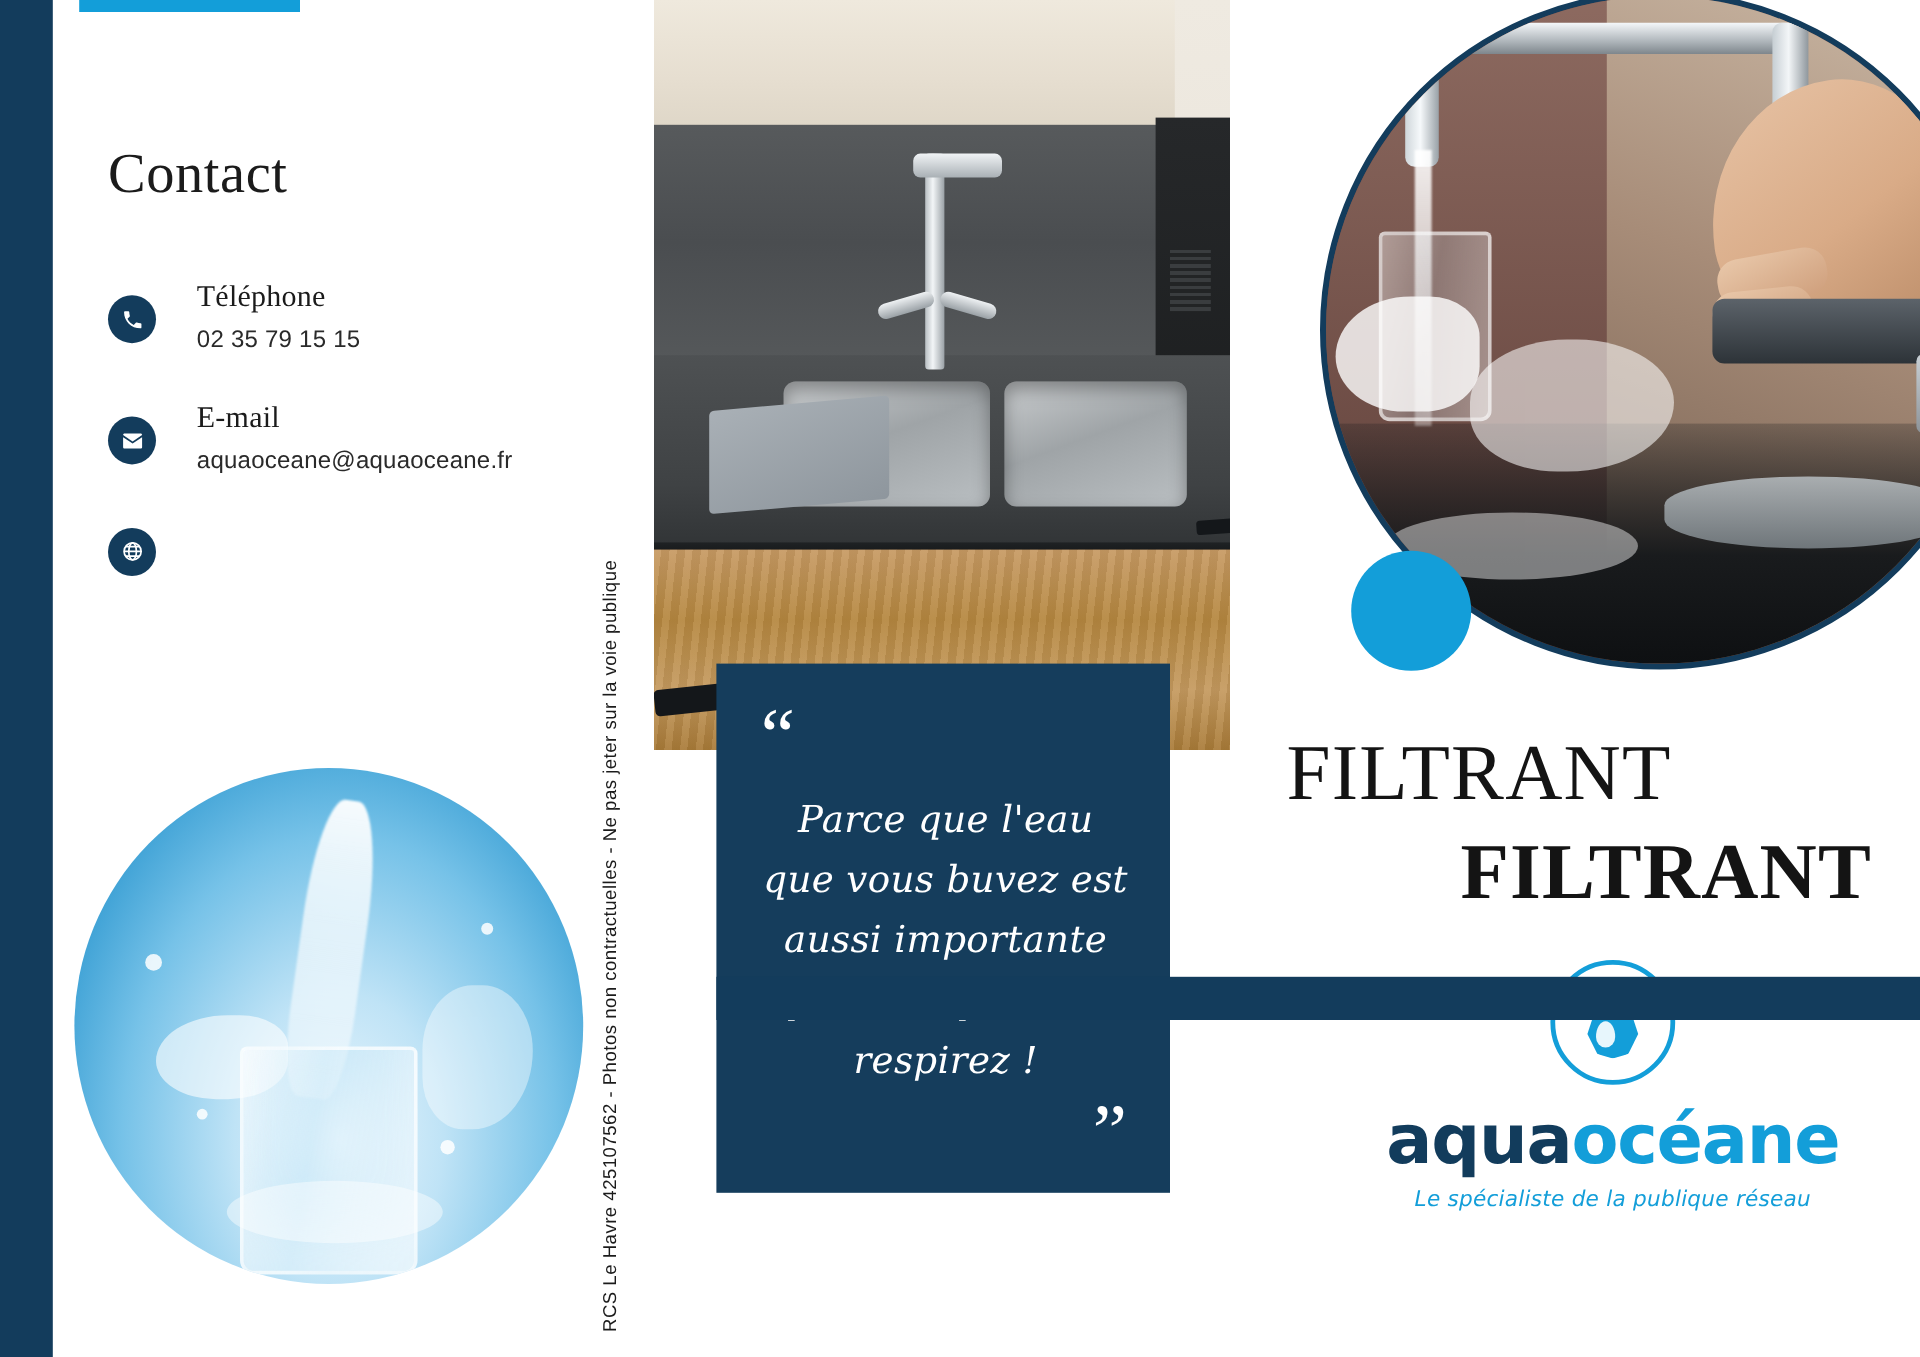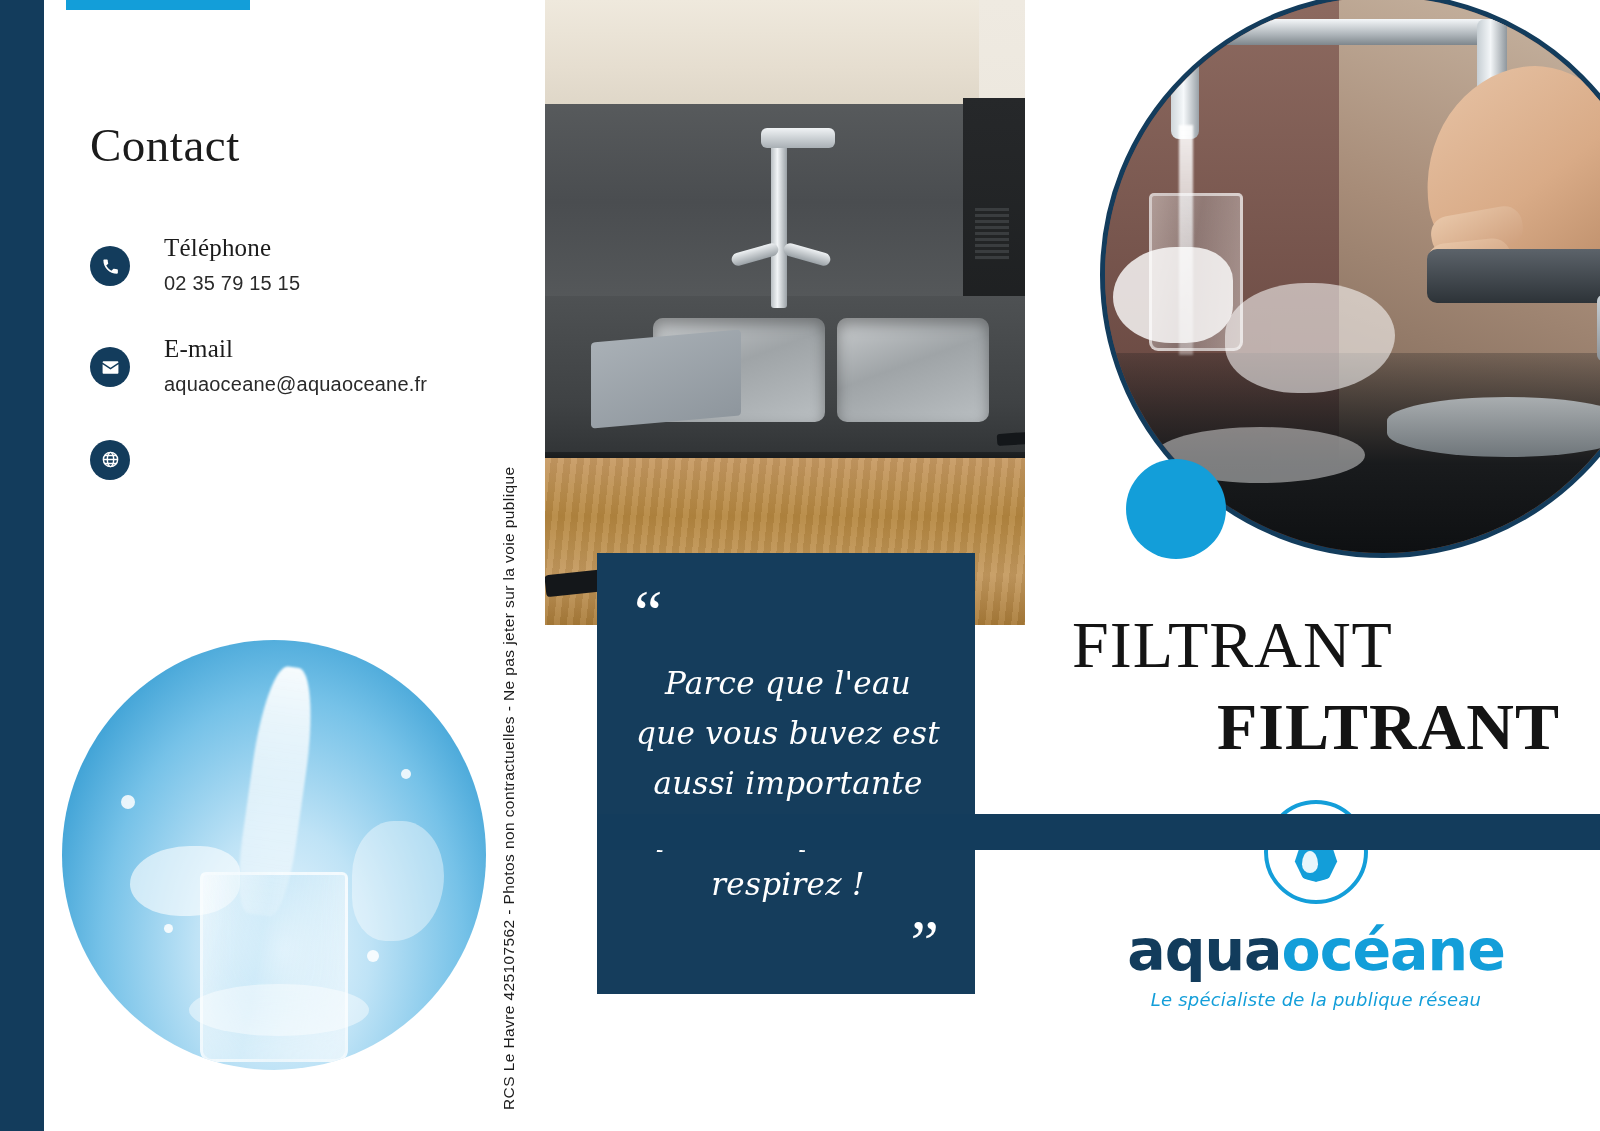--- a/index.html
+++ b/index.html
@@ -341,21 +341,21 @@
     font-size: 66px;
     line-height: 1.24;
     letter-spacing: 1px;
   }
   .right-title .l1 { display: block; text-align: left; padding-left: 12px; }
   .right-title .l2 { display: block; text-align: right; padding-right: 10px; font-weight: bold; }
 
   
   .logo-wrap {
     position: absolute;
-    left: 1106px; top: 800px;
+    left: 1134px; top: 800px;
     width: 420px;
     text-align: center;
   }
   .logo-badge {
     width: 104px; height: 104px;
     margin: 0 auto 18px auto;
     border-radius: 50%;
     border: 4px solid #139ed9;
     display: flex; align-items: center; justify-content: center;
     background: #ffffff;

